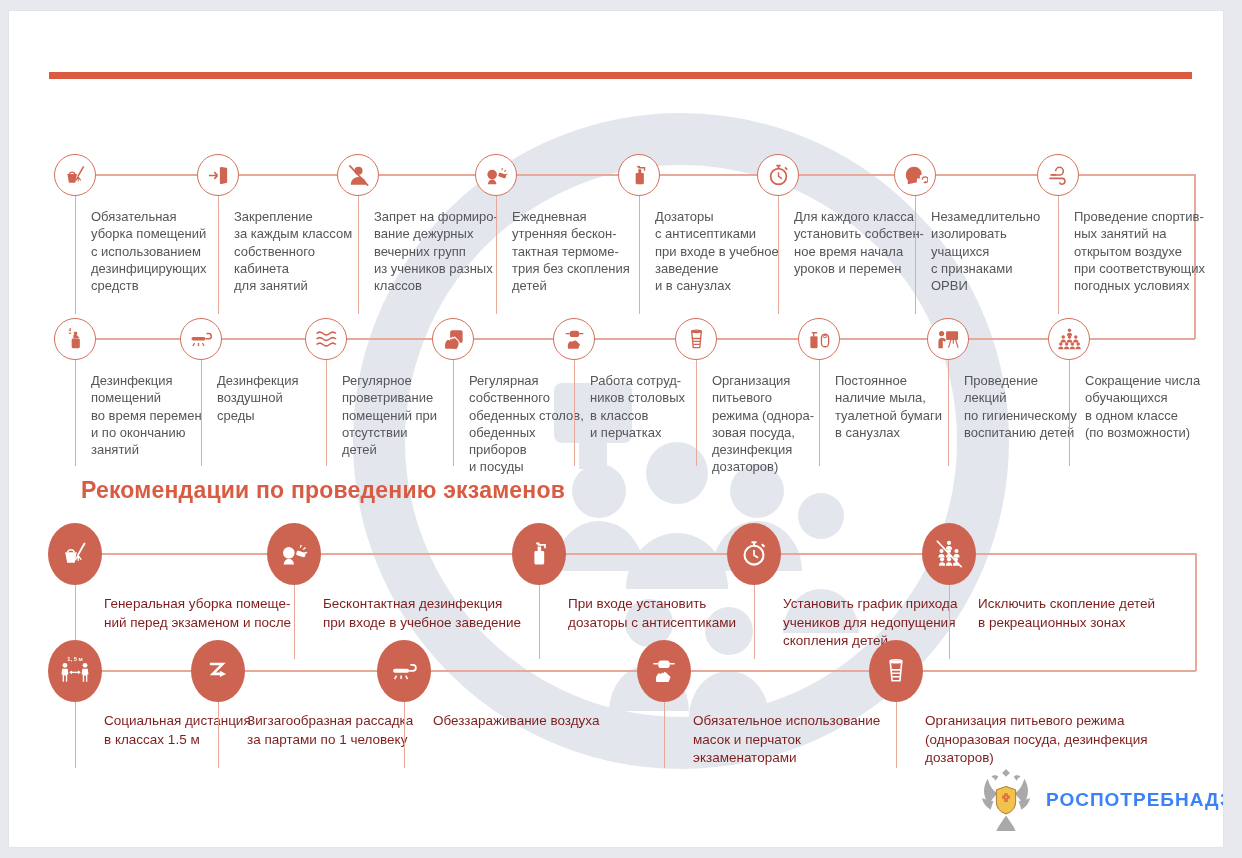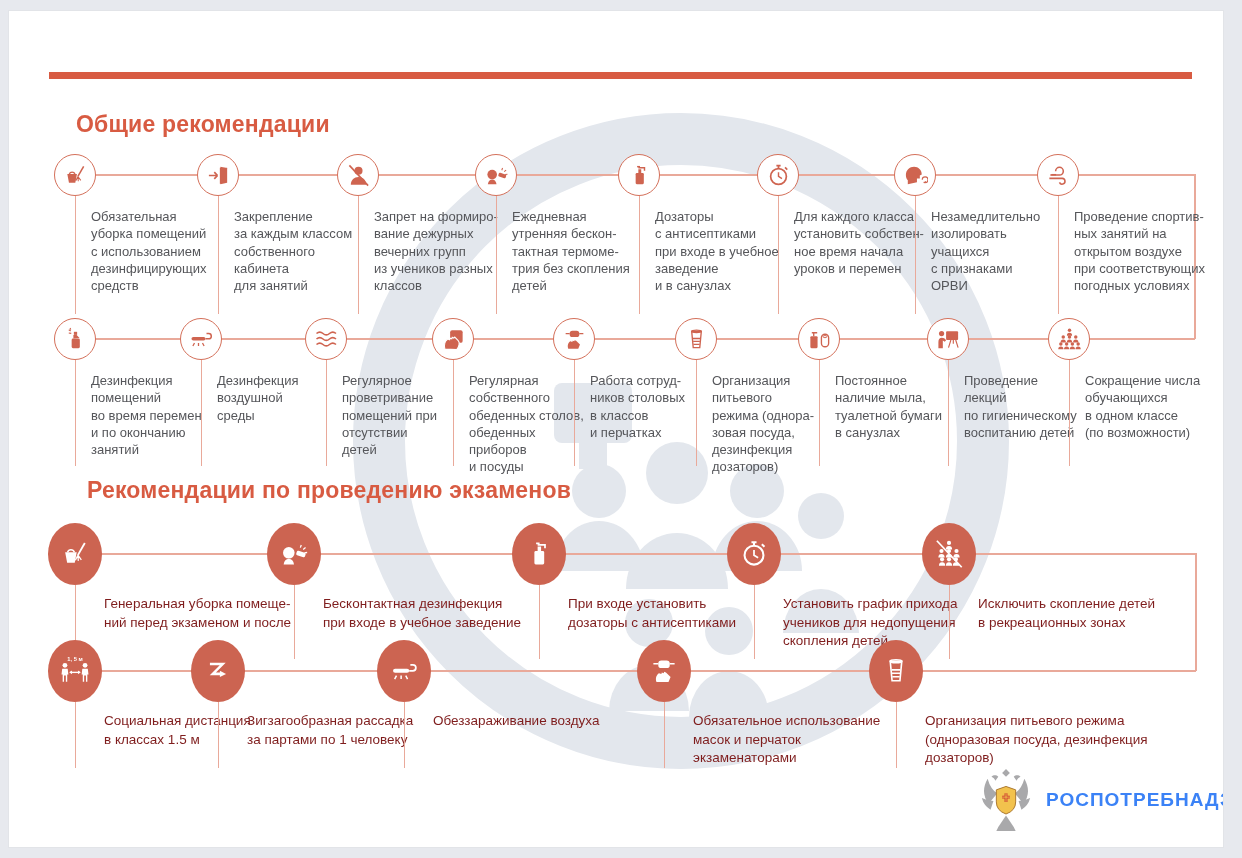--- a/index.html
+++ b/index.html
@@ -55,21 +55,20 @@
         <path d="M774 622a38 44 0 0 1 76 0z"></path>
       <circle cx="640" cy="612" r="24"></circle>
         <path d="M600 700a40 46 0 0 1 80 0z"></path>
       <circle cx="720" cy="620" r="24"></circle>
         <path d="M680 706a40 46 0 0 1 80 0z"></path>
     </g>
   </svg>
 
   <div class="rule"></div>
 
-  <h2 class="sec-h" style="left:67px;top:100px;">Общие рекомендации</h2>
 
 
   <div class="hline" style="left:66px;top:163px;width:1120px;"></div>
   <div class="vwrap" style="left:1185px;top:163px;height:165px;"></div>
   <div class="hline" style="left:66px;top:327px;width:1120px;"></div>
   <div class="hline" style="left:66px;top:542px;width:1121px;"></div>
   <div class="vwrap" style="left:1186px;top:542px;height:118px;"></div>
   <div class="hline" style="left:66px;top:659px;width:1121px;"></div>
 
   <div class="g-item" style="left:45px;top:143px;">
@@ -350,21 +349,21 @@
           <circle cx="22" cy="17.6" r="1.8"></circle>
           <path d="M19.3 23.2a2.7 3 0 0 1 5.4 0z"></path>
         </svg>
     </span>
     <p class="txt">Сокращение числа
 обучающихся
 в одном классе
 (по возможности)</p>
   </div>
 
-  <h2 class="sec-h" style="left:78px;top:466px;">Рекомендации по проведению экзаменов</h2>
+  <h2 class="sec-h" style="left:72px;top:466px;">Рекомендации по проведению экзаменов</h2>
 
   <div class="e-item" style="left:39px;top:512px;">
     <div class="vline" style="height:74px"></div>
     <span class="circ">
       <svg width="30" height="30" viewBox="0 0 26 26">
           <path d="M4.5 11.5h10l-1.7 9H6.2z" fill="currentColor"></path>
           <path d="M6.5 11.5a3.2 3.2 0 0 1 6 0" fill="none" stroke="currentColor" stroke-width="1.3"></path>
           <path d="M21.5 3.5l-6 10.5" stroke="currentColor" stroke-width="1.6"></path>
           <path d="M15.5 14l-2.2 4.5M15.5 14l.4 5M15.5 14l3 4" stroke="currentColor" stroke-width="1.1" fill="none"></path>
         </svg>

